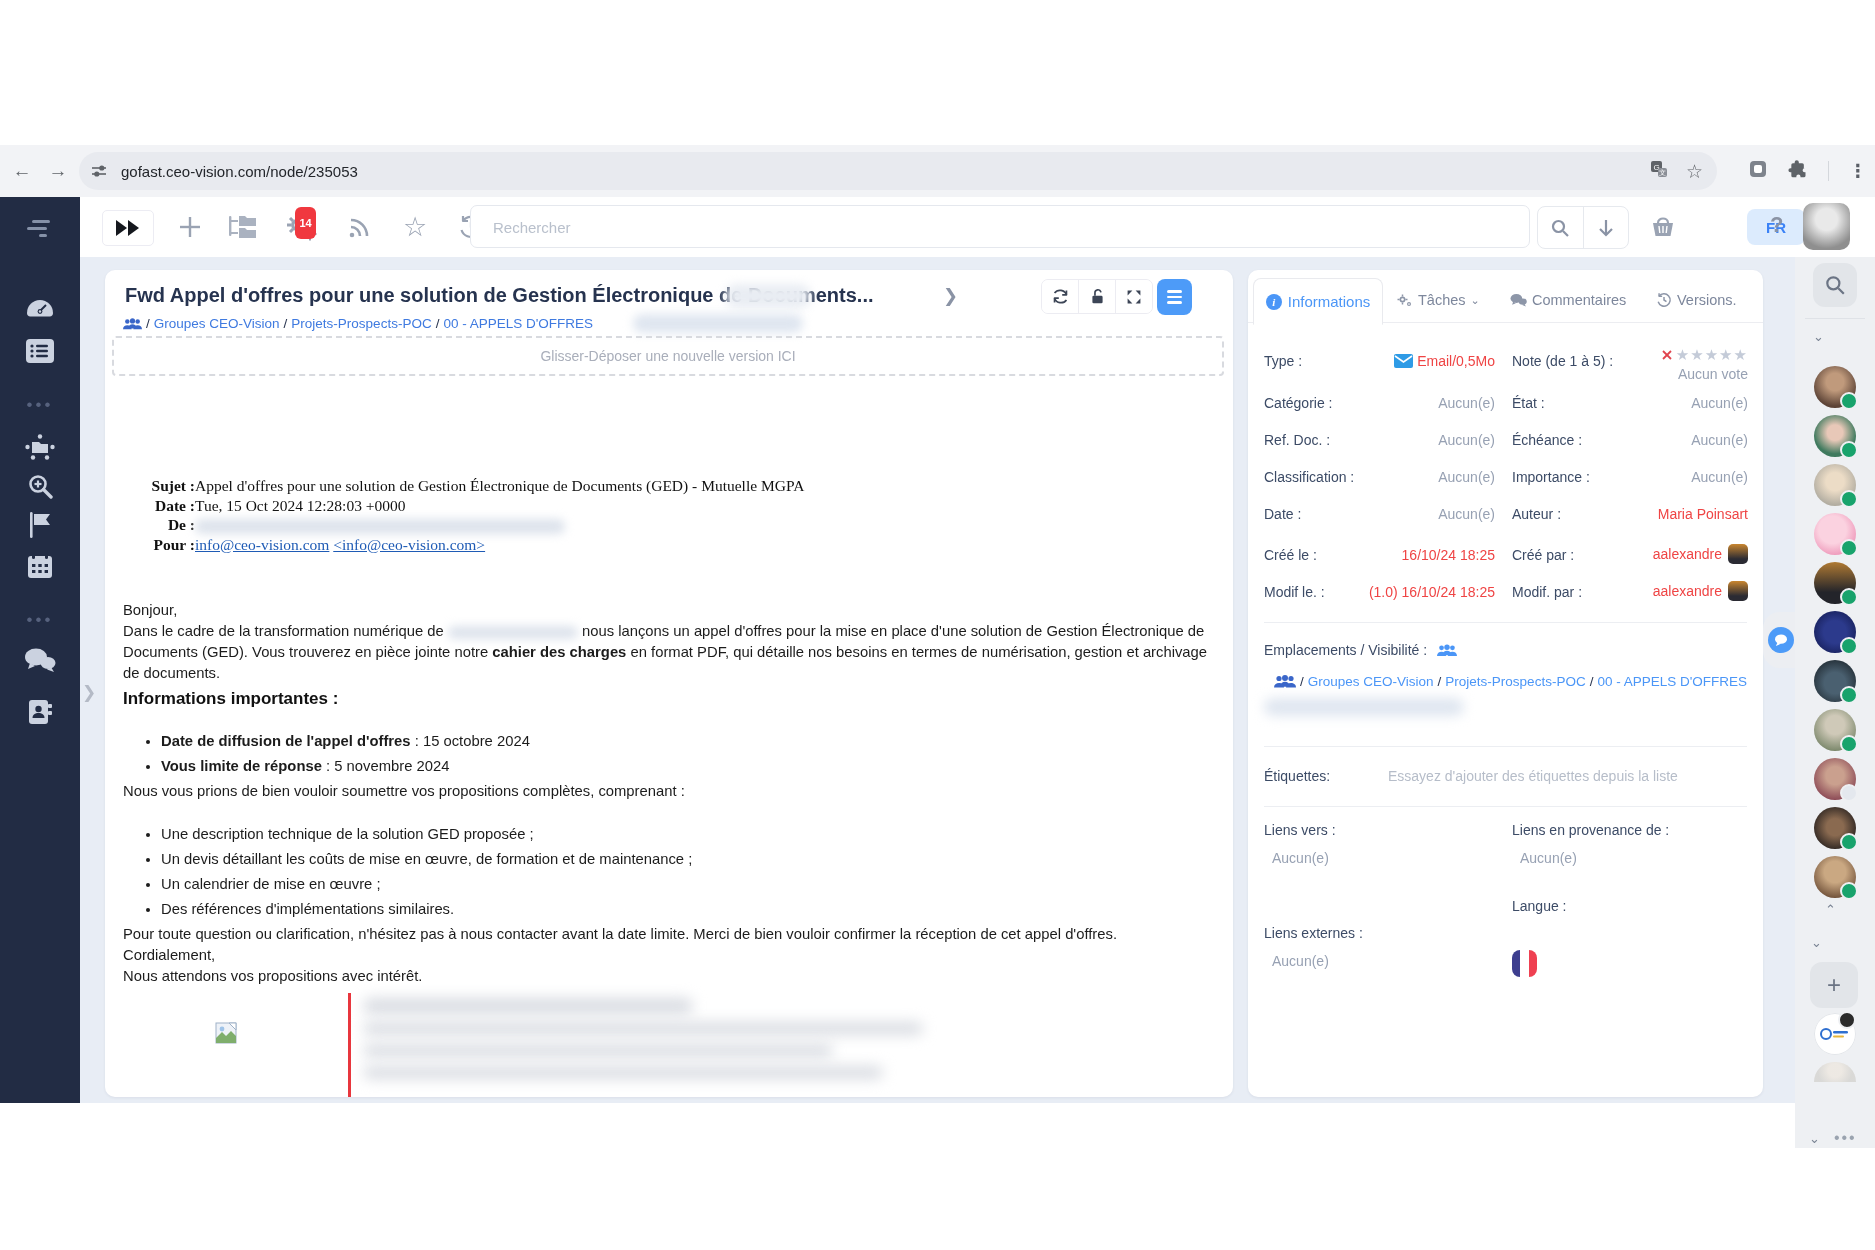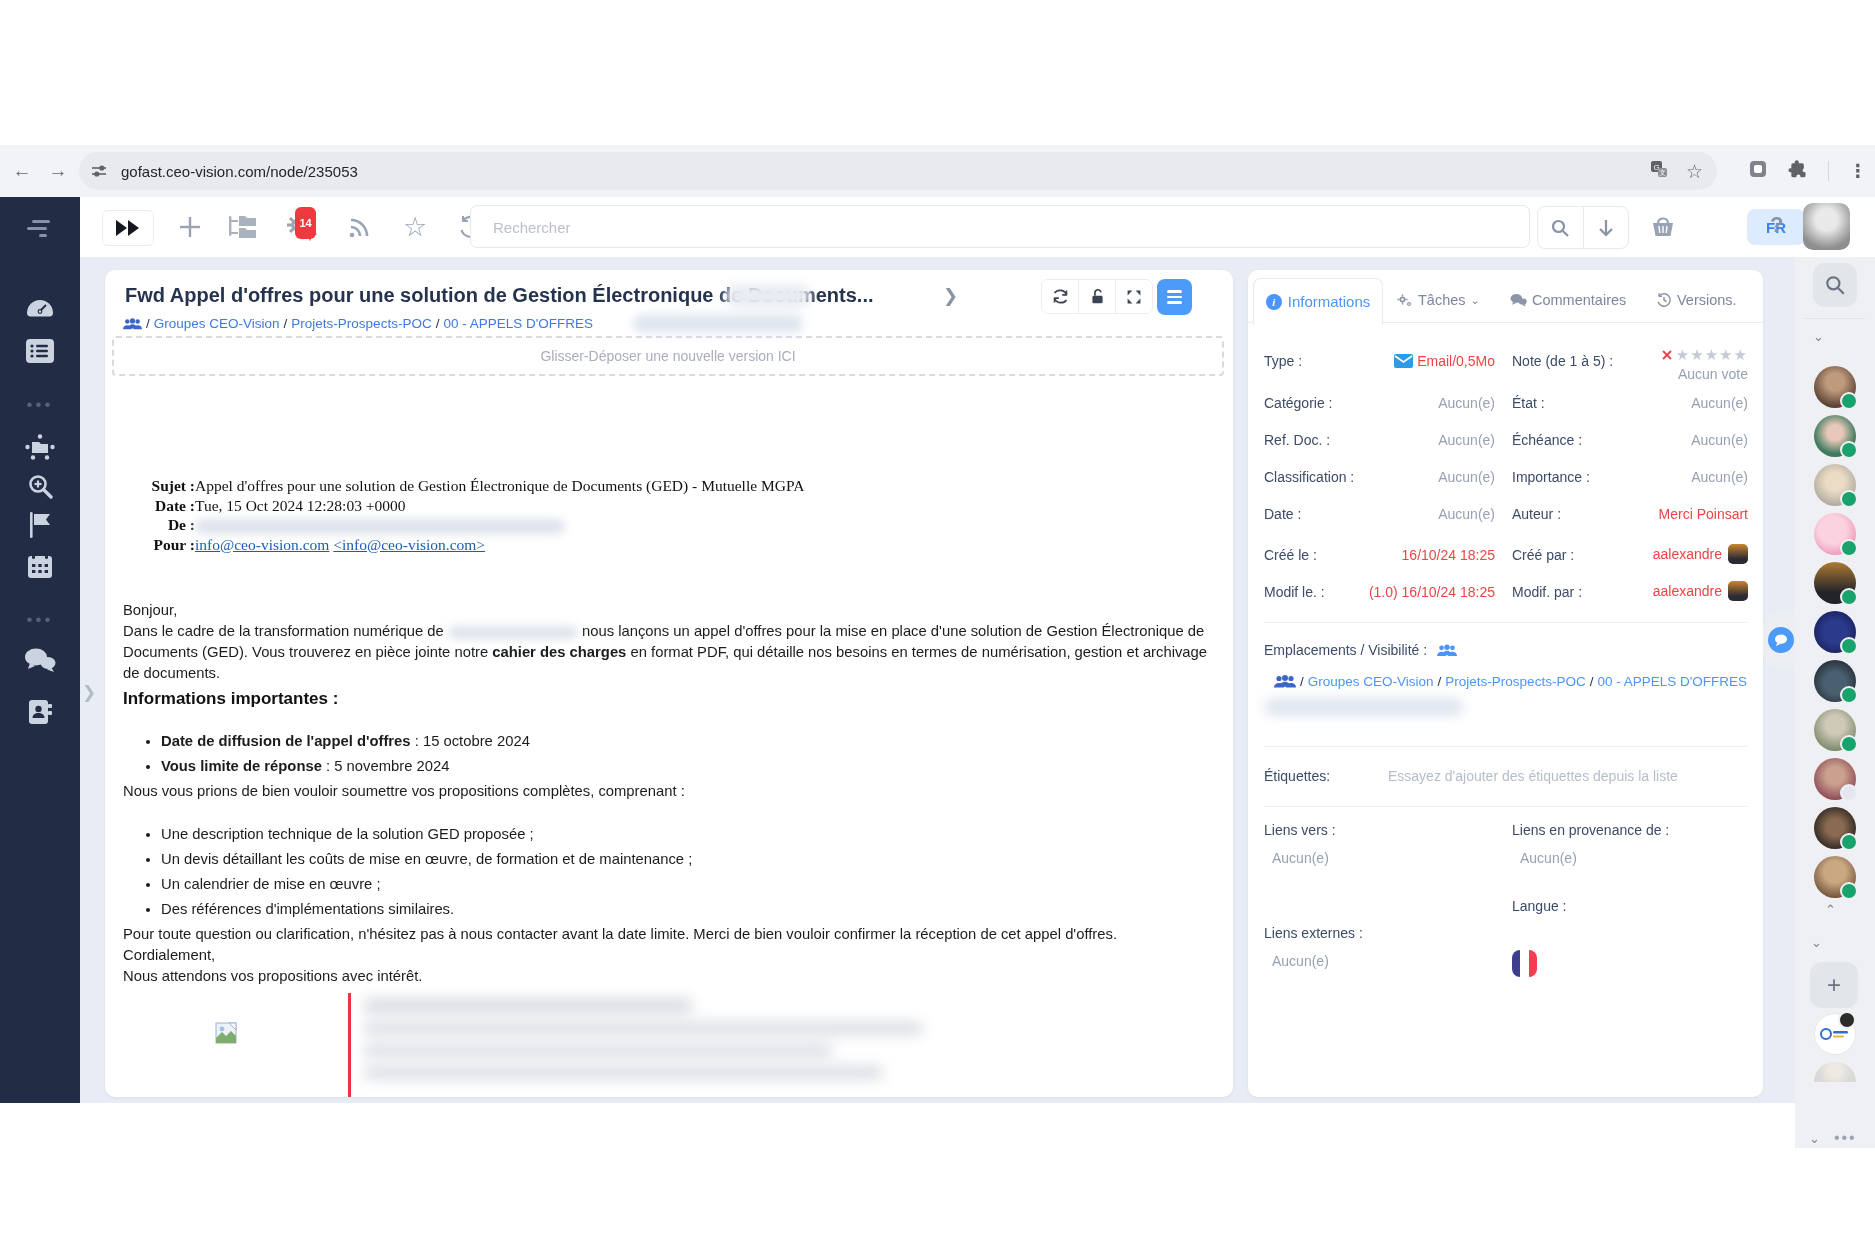--- a/index.html
+++ b/index.html
@@ -562,21 +562,21 @@
       <span class="ivalue val2" style="top:162px">Aucun(e)</span>
 
       <span class="ilabel lab1" style="top:199px">Classification :</span>
       <span class="ivalue val1" style="top:199px">Aucun(e)</span>
       <span class="ilabel lab2" style="top:199px">Importance :</span>
       <span class="ivalue val2" style="top:199px">Aucun(e)</span>
 
       <span class="ilabel lab1" style="top:236px">Date :</span>
       <span class="ivalue val1" style="top:236px">Aucun(e)</span>
       <span class="ilabel lab2" style="top:236px">Auteur :</span>
-      <span class="ivalue val2 dark" style="top:236px">Merci Poinsart</span>
+      <span class="ivalue val2 dark" style="top:236px">Maria Poinsart</span>
 
       <span class="ilabel lab1" style="top:277px">Créé le :</span>
       <span class="ivalue val1 dark" style="top:277px">16/10/24 18:25</span>
       <span class="ilabel lab2" style="top:277px">Créé par :</span>
       <span class="ivalue val2 dark" style="top:274px"><span>aalexandre</span><span class="mini-av"></span></span>
 
       <span class="ilabel lab1" style="top:314px">Modif le. :</span>
       <span class="ivalue val1 dark" style="top:314px">(1.0) 16/10/24 18:25</span>
       <span class="ilabel lab2" style="top:314px">Modif. par :</span>
       <span class="ivalue val2 dark" style="top:311px"><span>aalexandre</span><span class="mini-av"></span></span>

